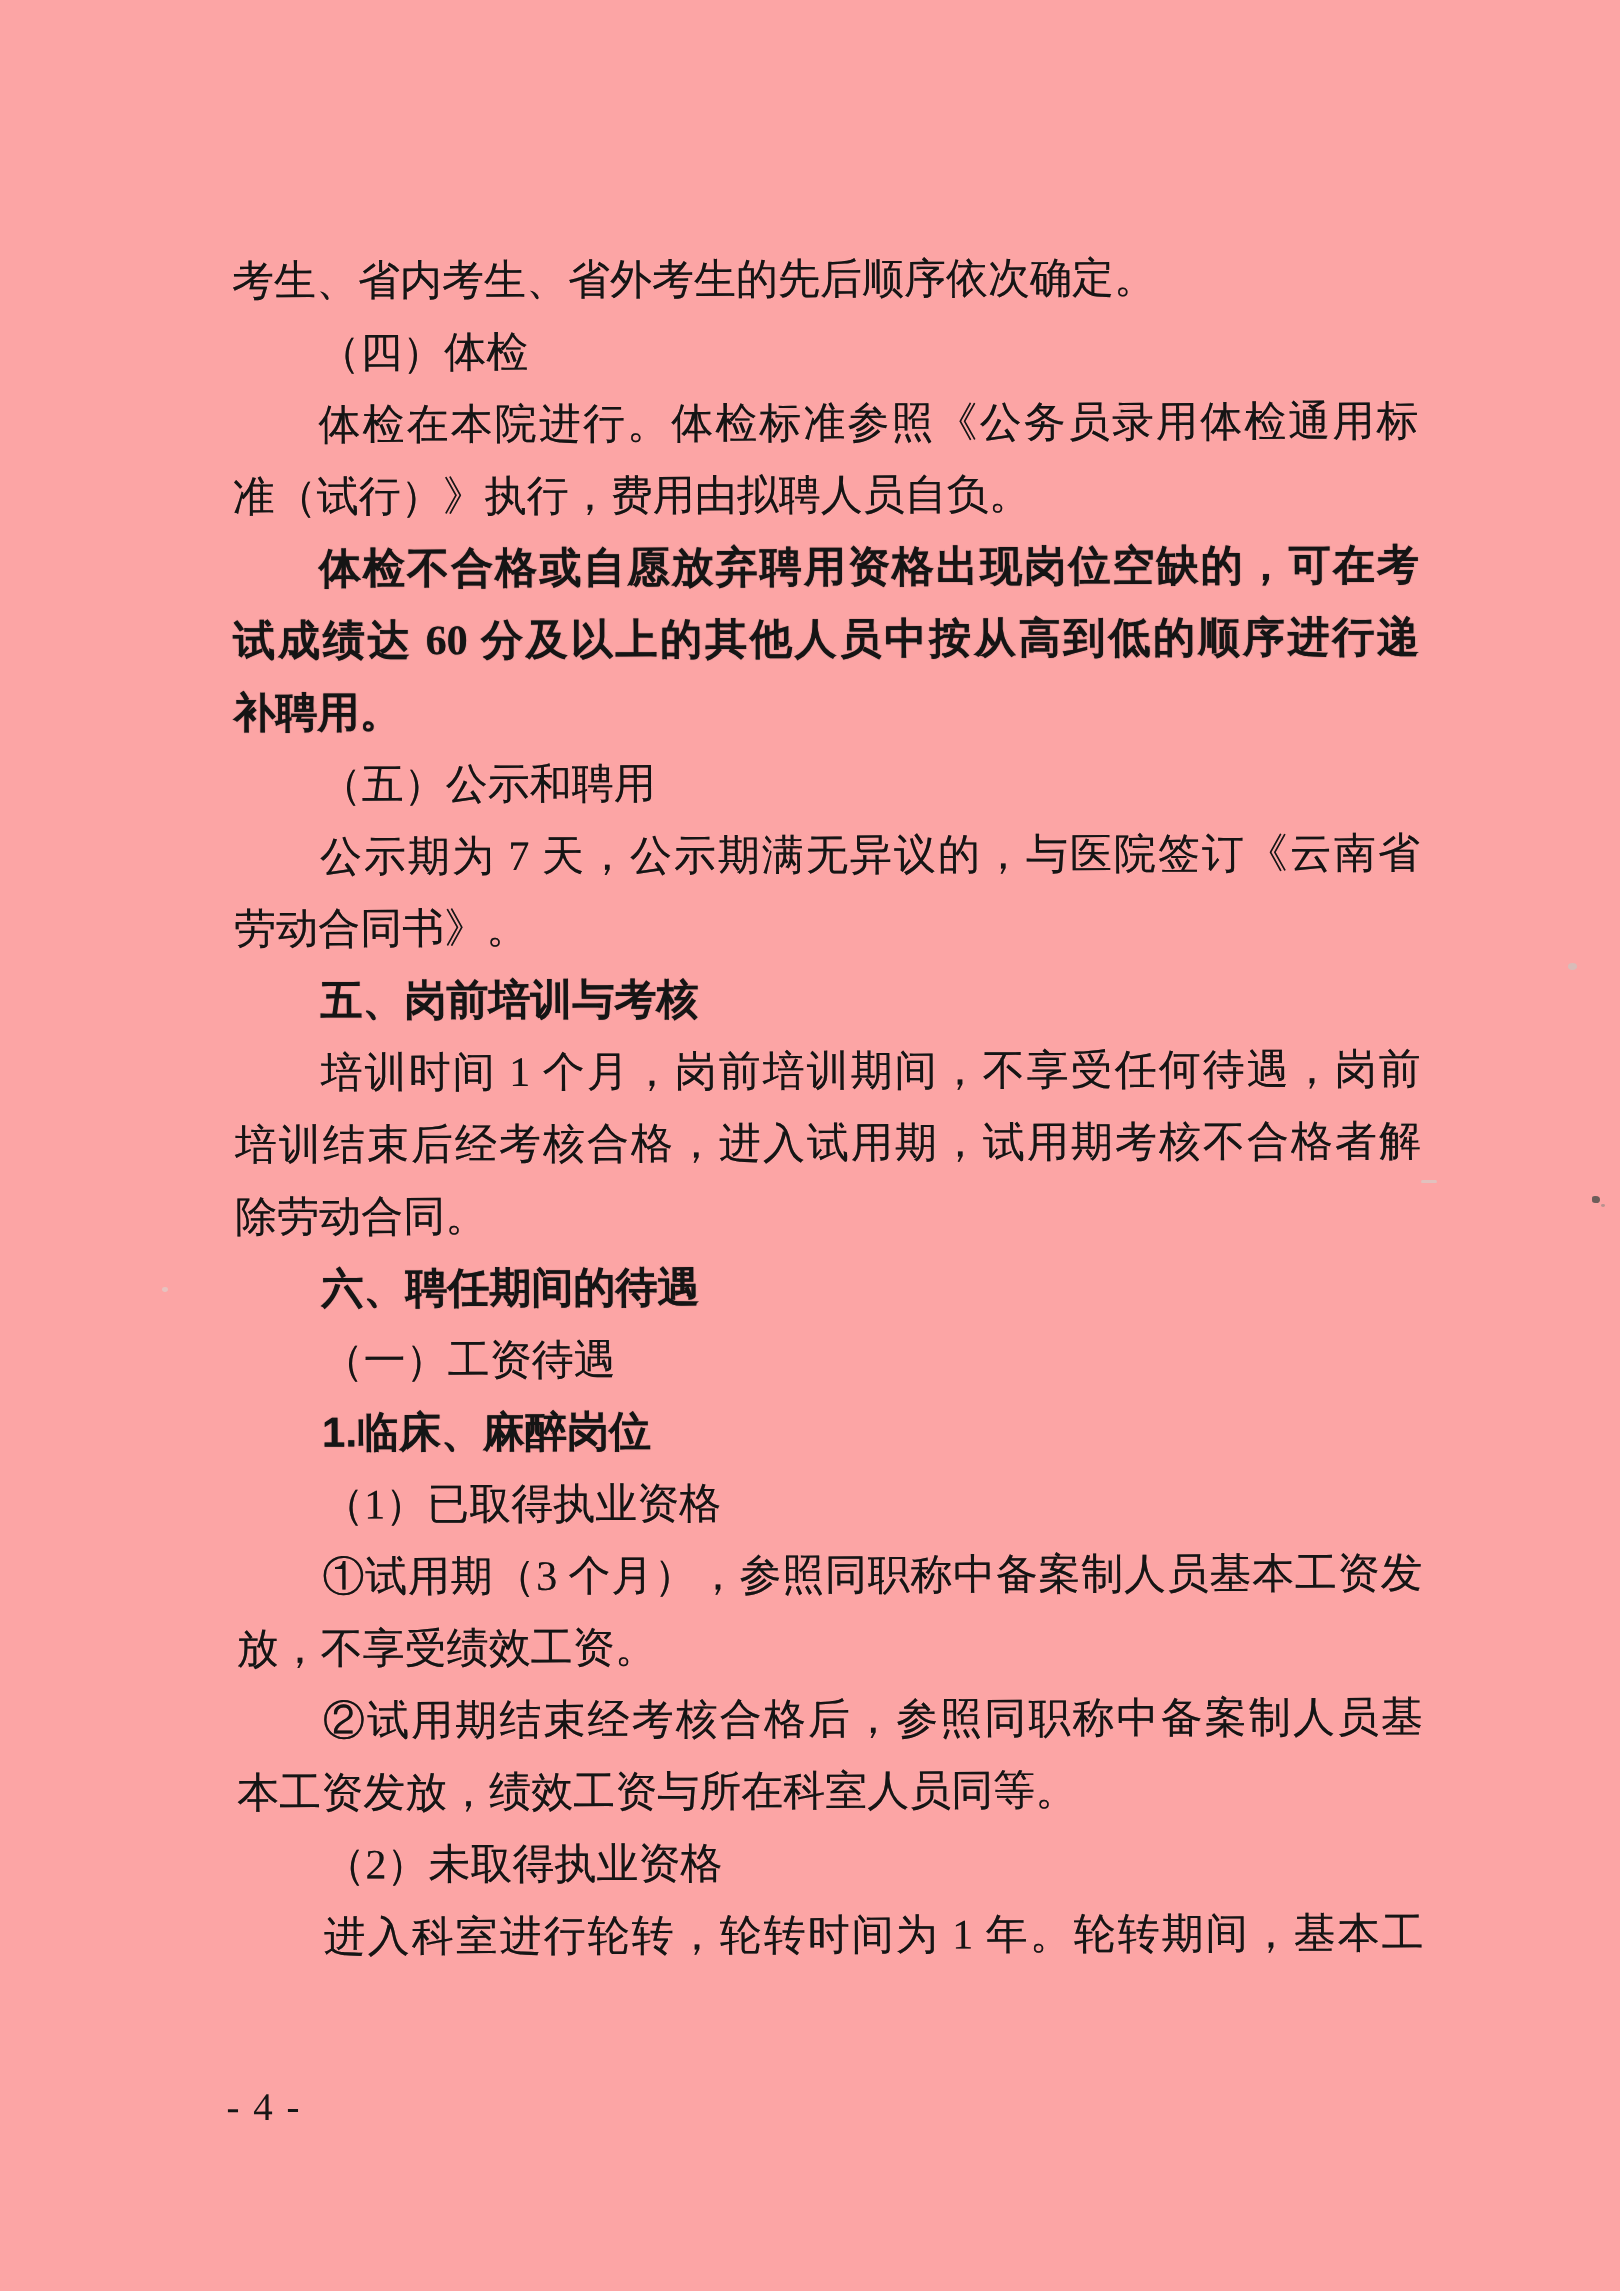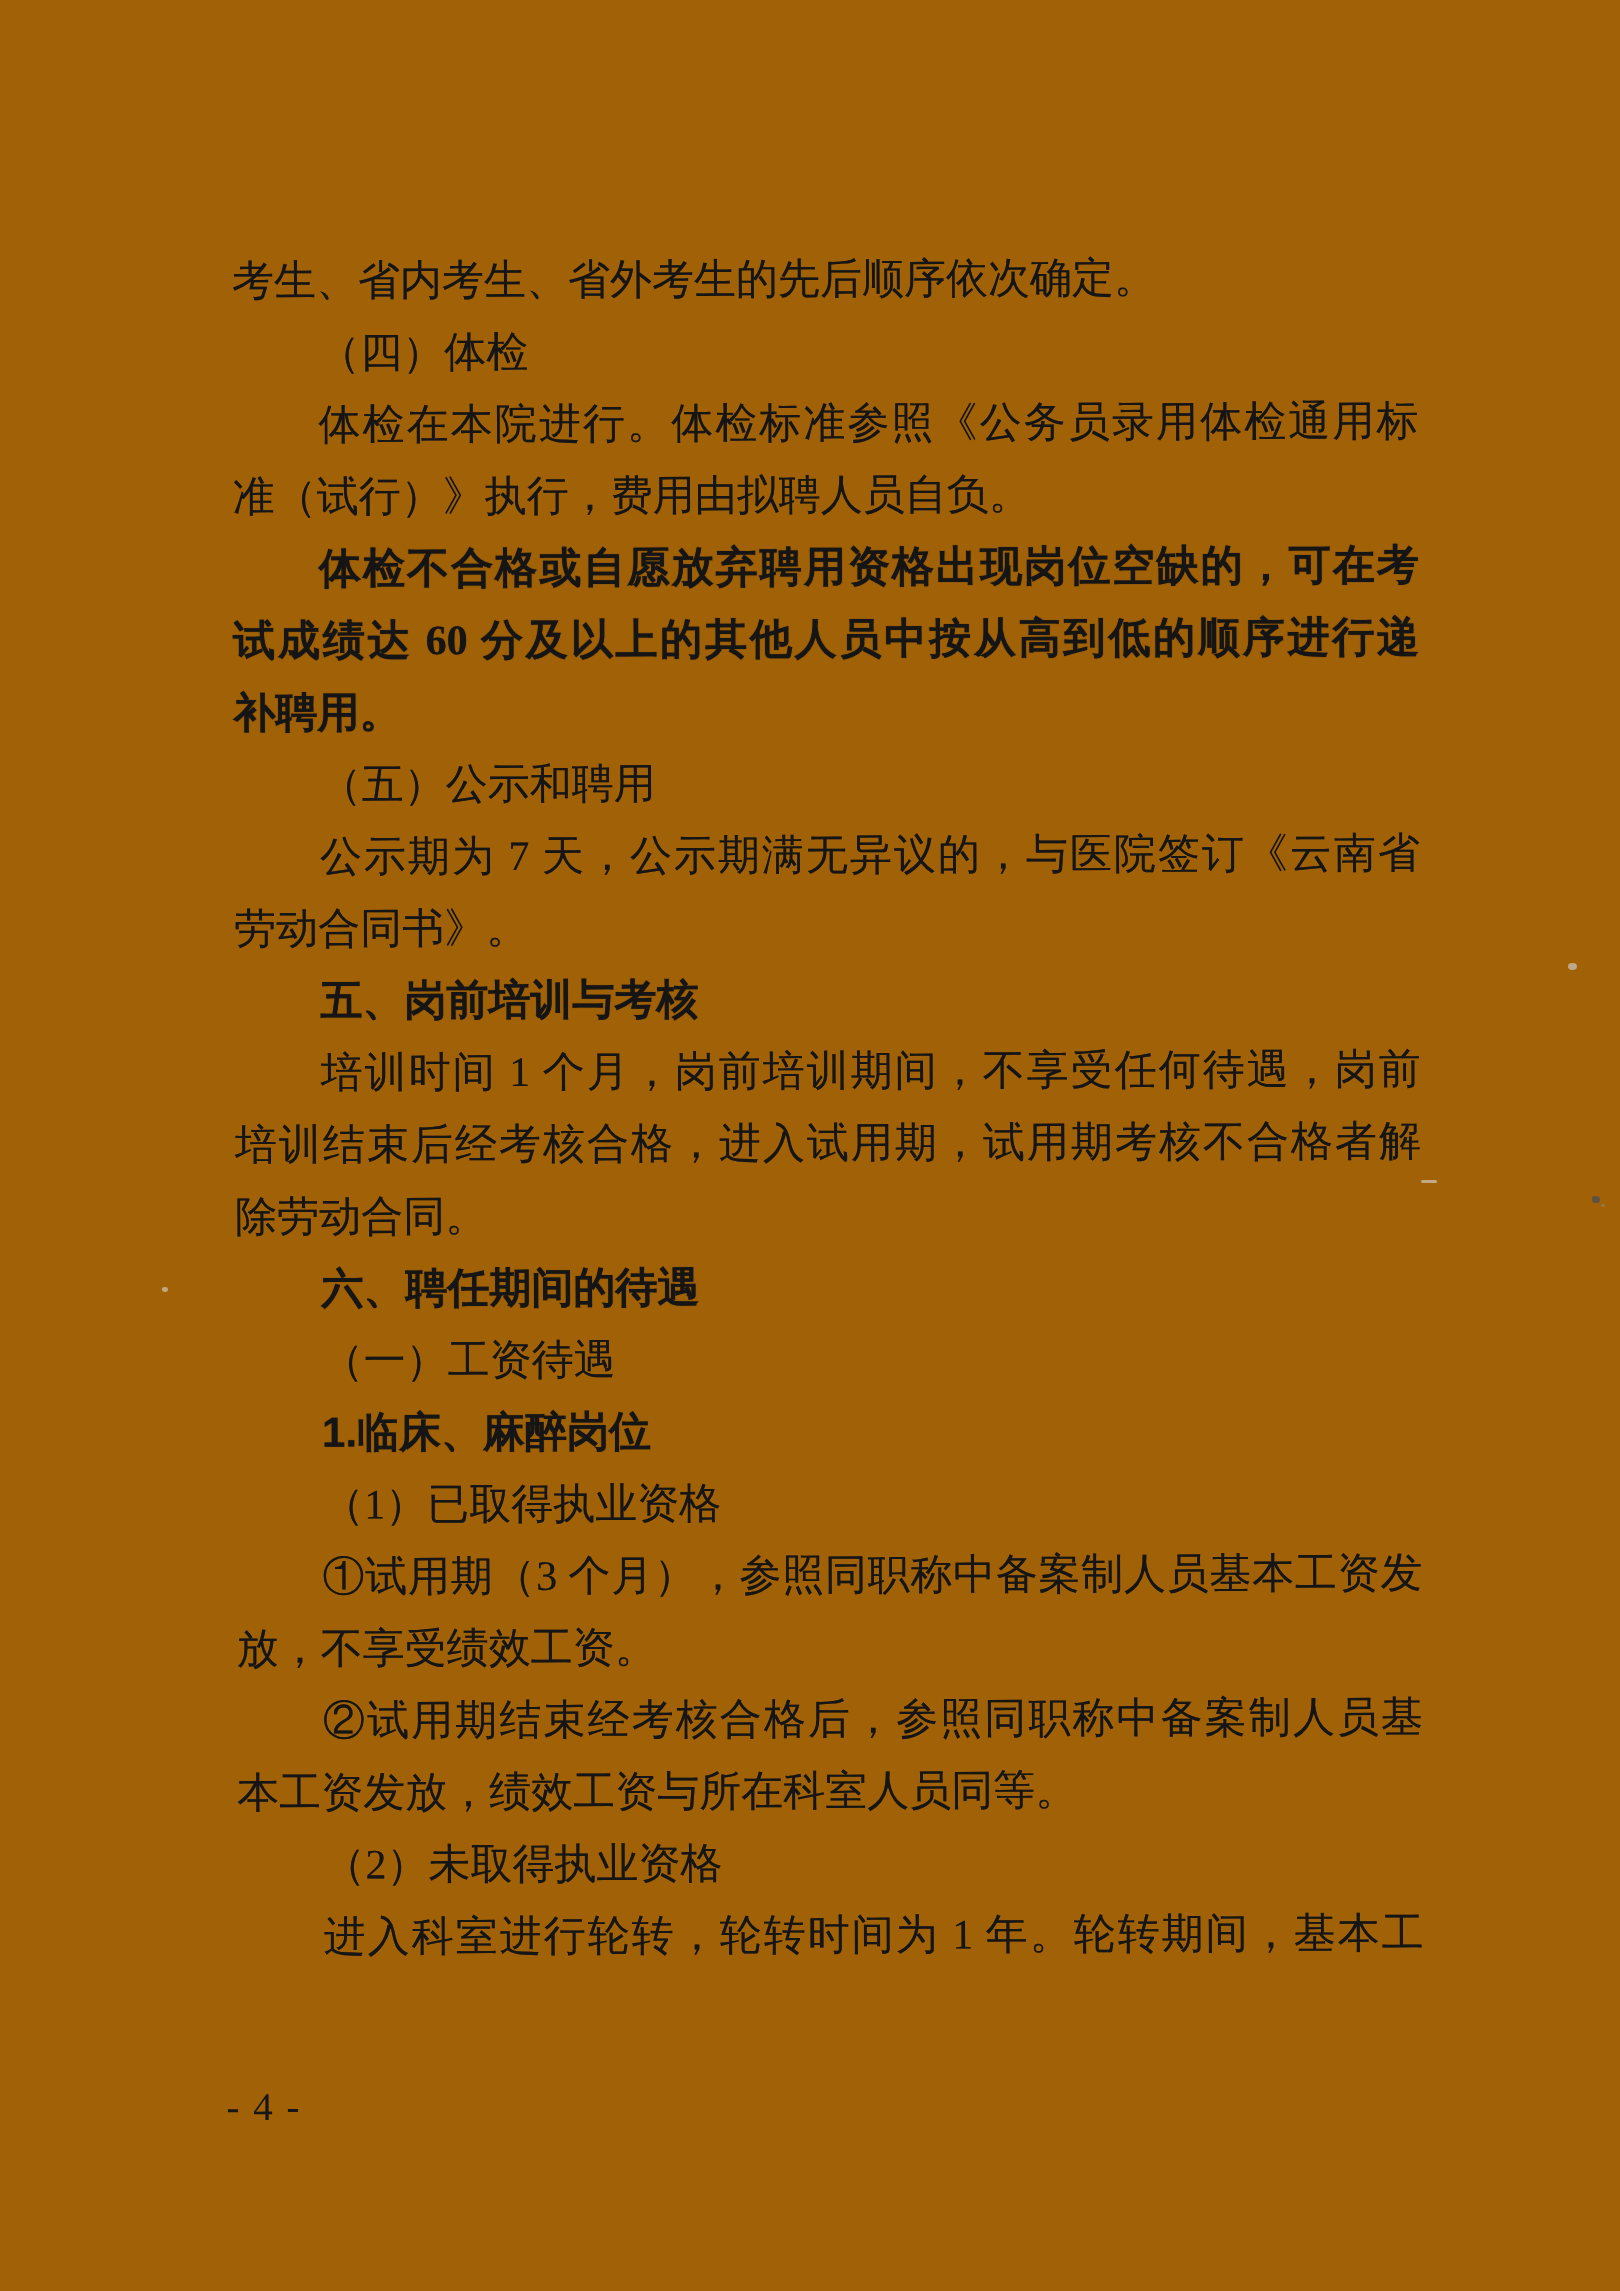--- a/index.html
+++ b/index.html
@@ -4,21 +4,21 @@
 <style>
   html, body {
     margin: 0;
     padding: 0;
     background: #ffffff;
   }
   .page {
     position: relative;
     width: 1620px;
     height: 2292px;
-    background: #a16207;
+    background: #fca5a5;
     overflow: hidden;
     font-family: "Liberation Serif", "DejaVu Serif", serif;
     color: #151515;
   }
   
   .tilt {
     position: absolute;
     left: 0; top: 0; right: 0; bottom: 0;
     transform: rotate(-0.2deg);
     transform-origin: 50% 50%;

